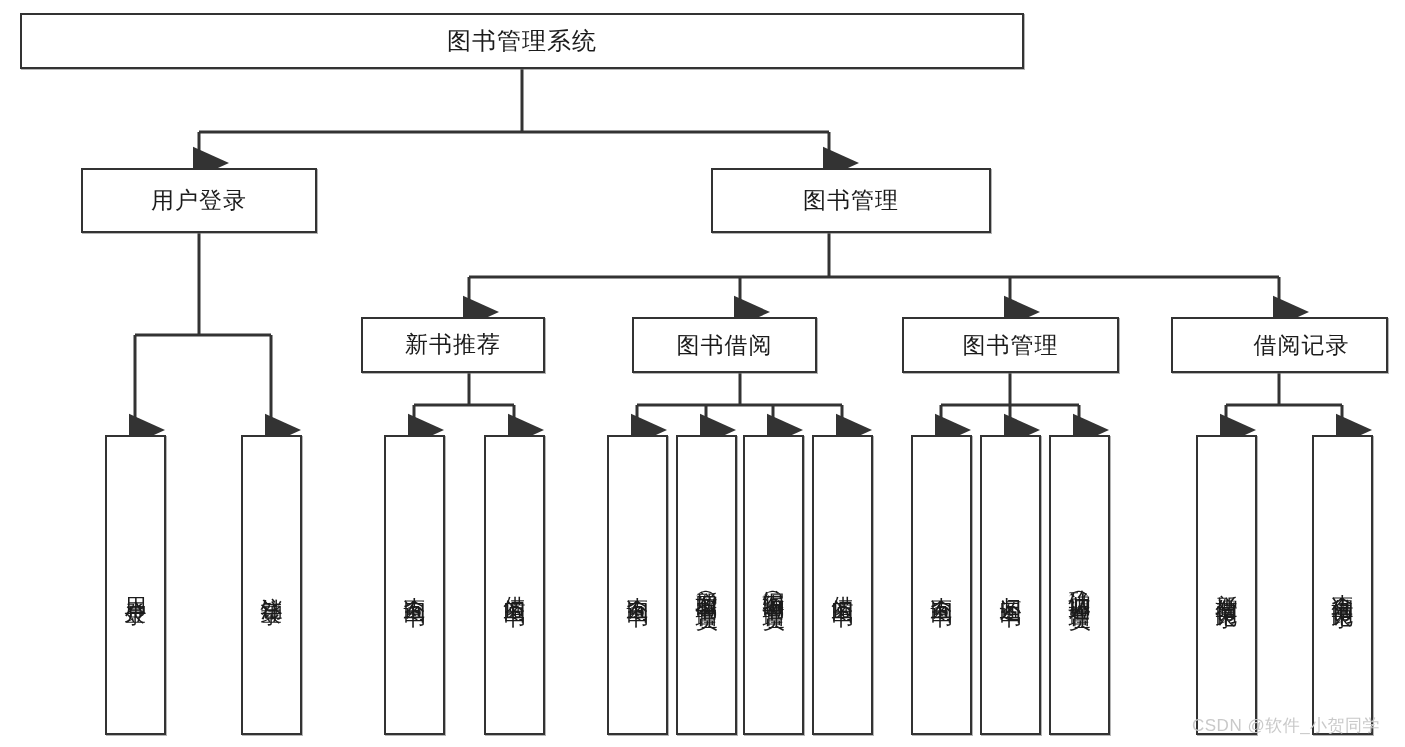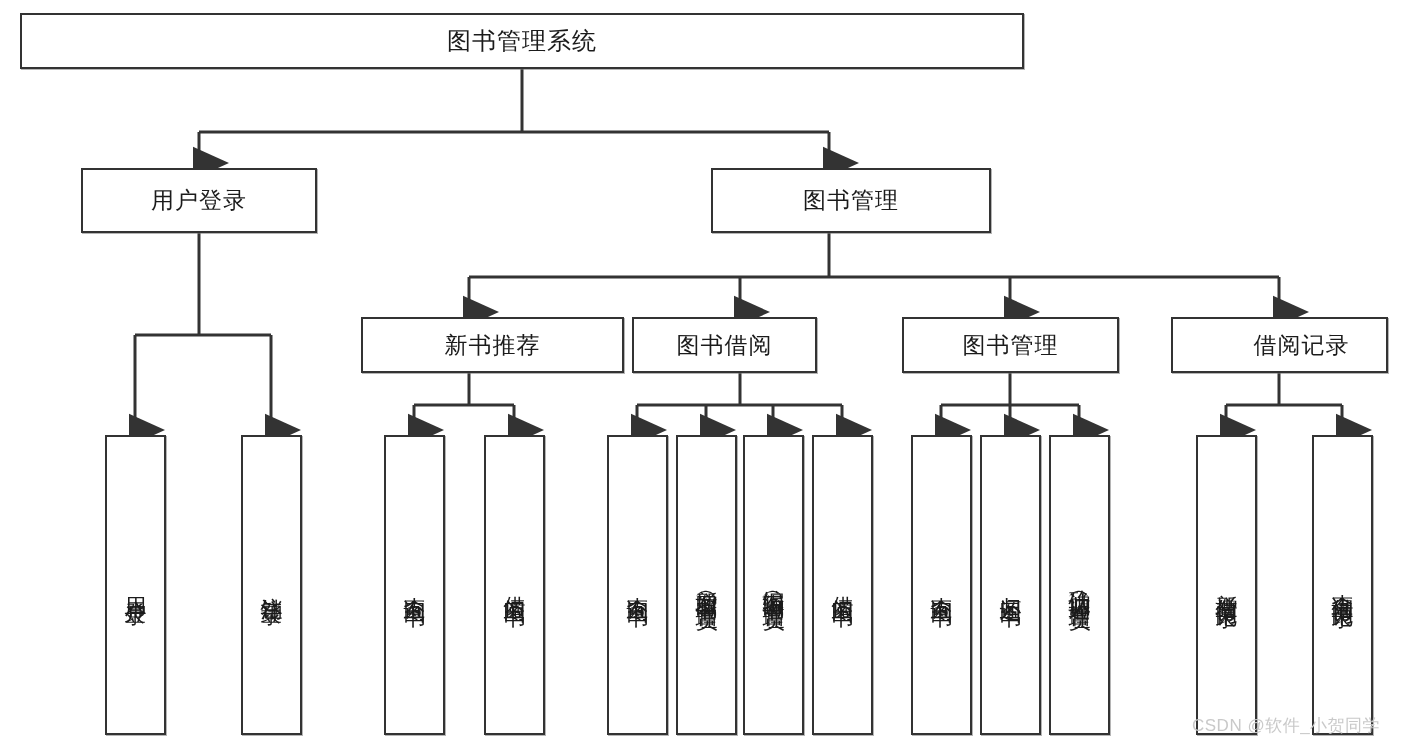--- a/index.html
+++ b/index.html
@@ -121,21 +121,21 @@
     <span class="lbl">图书管理系统</span>
   </div>
 
   <div class="node h-node" style="left:81px;top:168px;width:236px;height:65px;">
     <span class="lbl">用户登录</span>
   </div>
   <div class="node h-node" style="left:711px;top:168px;width:280px;height:65px;">
     <span class="lbl">图书管理</span>
   </div>
 
-  <div class="node h-node" style="left:361px;top:317px;width:263px;height:56px;">
+  <div class="node h-node" style="left:361px;top:317px;width:184px;height:56px;font-family:Liberation Serif, serif;">
     <span class="lbl">新书推荐</span>
   </div>
   <div class="node h-node" style="left:632px;top:317px;width:185px;height:56px;">
     <span class="lbl">图书借阅</span>
   </div>
   <div class="node h-node" style="left:902px;top:317px;width:217px;height:56px;">
     <span class="lbl">图书管理</span>
   </div>
   <div class="node h-node" style="left:1171px;top:317px;width:217px;height:56px;padding-left:44px;">
     <span class="lbl">借阅记录</span>

